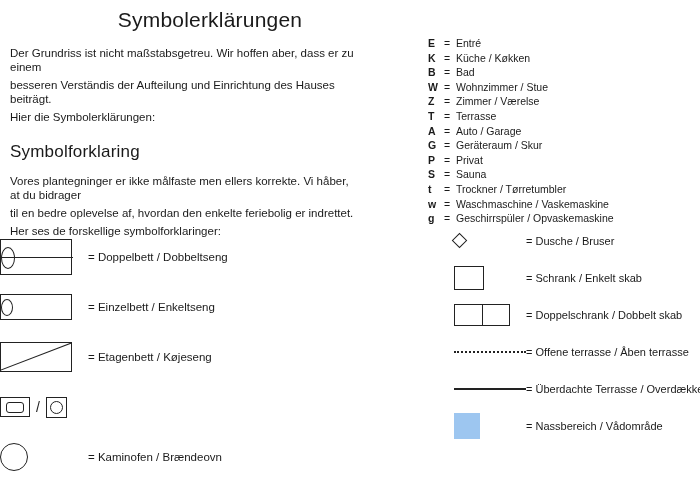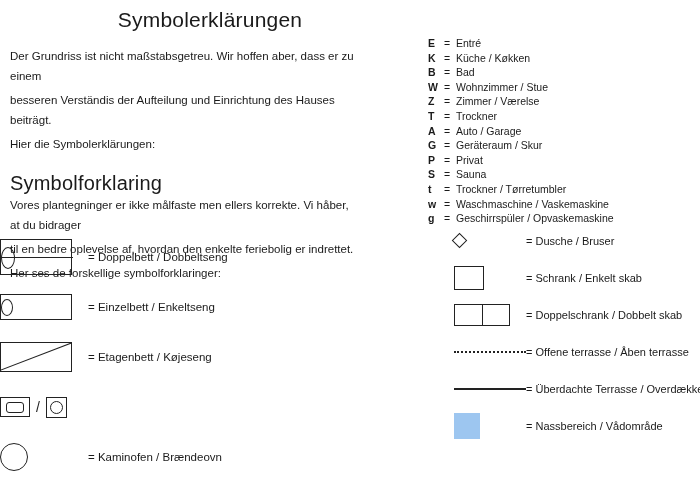--- a/index.html
+++ b/index.html
@@ -28,28 +28,28 @@
     width: 400px;
   }
   h1.title {
     font-size: 21px;
     font-weight: normal;
     margin: 8px 0 14px 0;
     letter-spacing: 0.2px;
     text-align: center;
   }
   h1.title2 {
-    font-size: 20px;
+    font-size: 17px;
     font-weight: normal;
-    margin: 18px 0 0 0;
+    margin: 18px 0 12px 0;
     letter-spacing: 0.2px;
   }
   p.intro {
     font-size: 11.5px;
-    line-height: 20px;
+    line-height: 14px;
     margin: 0 0 4px 0;
     max-width: 350px;
   }
   
   .legend-left {
     position: absolute;
     left: 0;
     top: 232px;
     width: 400px;
   }
@@ -345,21 +345,21 @@
       <span class="abbr-text">Wohnzimmer / Stue</span>
     </div>
     <div class="abbr-row">
       <span class="abbr-key">Z</span>
       <span class="abbr-dash">=</span>
       <span class="abbr-text">Zimmer / Værelse</span>
     </div>
     <div class="abbr-row">
       <span class="abbr-key">T</span>
       <span class="abbr-dash">=</span>
-      <span class="abbr-text">Trockner</span>
+      <span class="abbr-text">Terrasse</span>
     </div>
     <div class="abbr-row">
       <span class="abbr-key">A</span>
       <span class="abbr-dash">=</span>
       <span class="abbr-text">Auto / Garage</span>
     </div>
     <div class="abbr-row">
       <span class="abbr-key">G</span>
       <span class="abbr-dash">=</span>
       <span class="abbr-text">Geräteraum / Skur</span>

